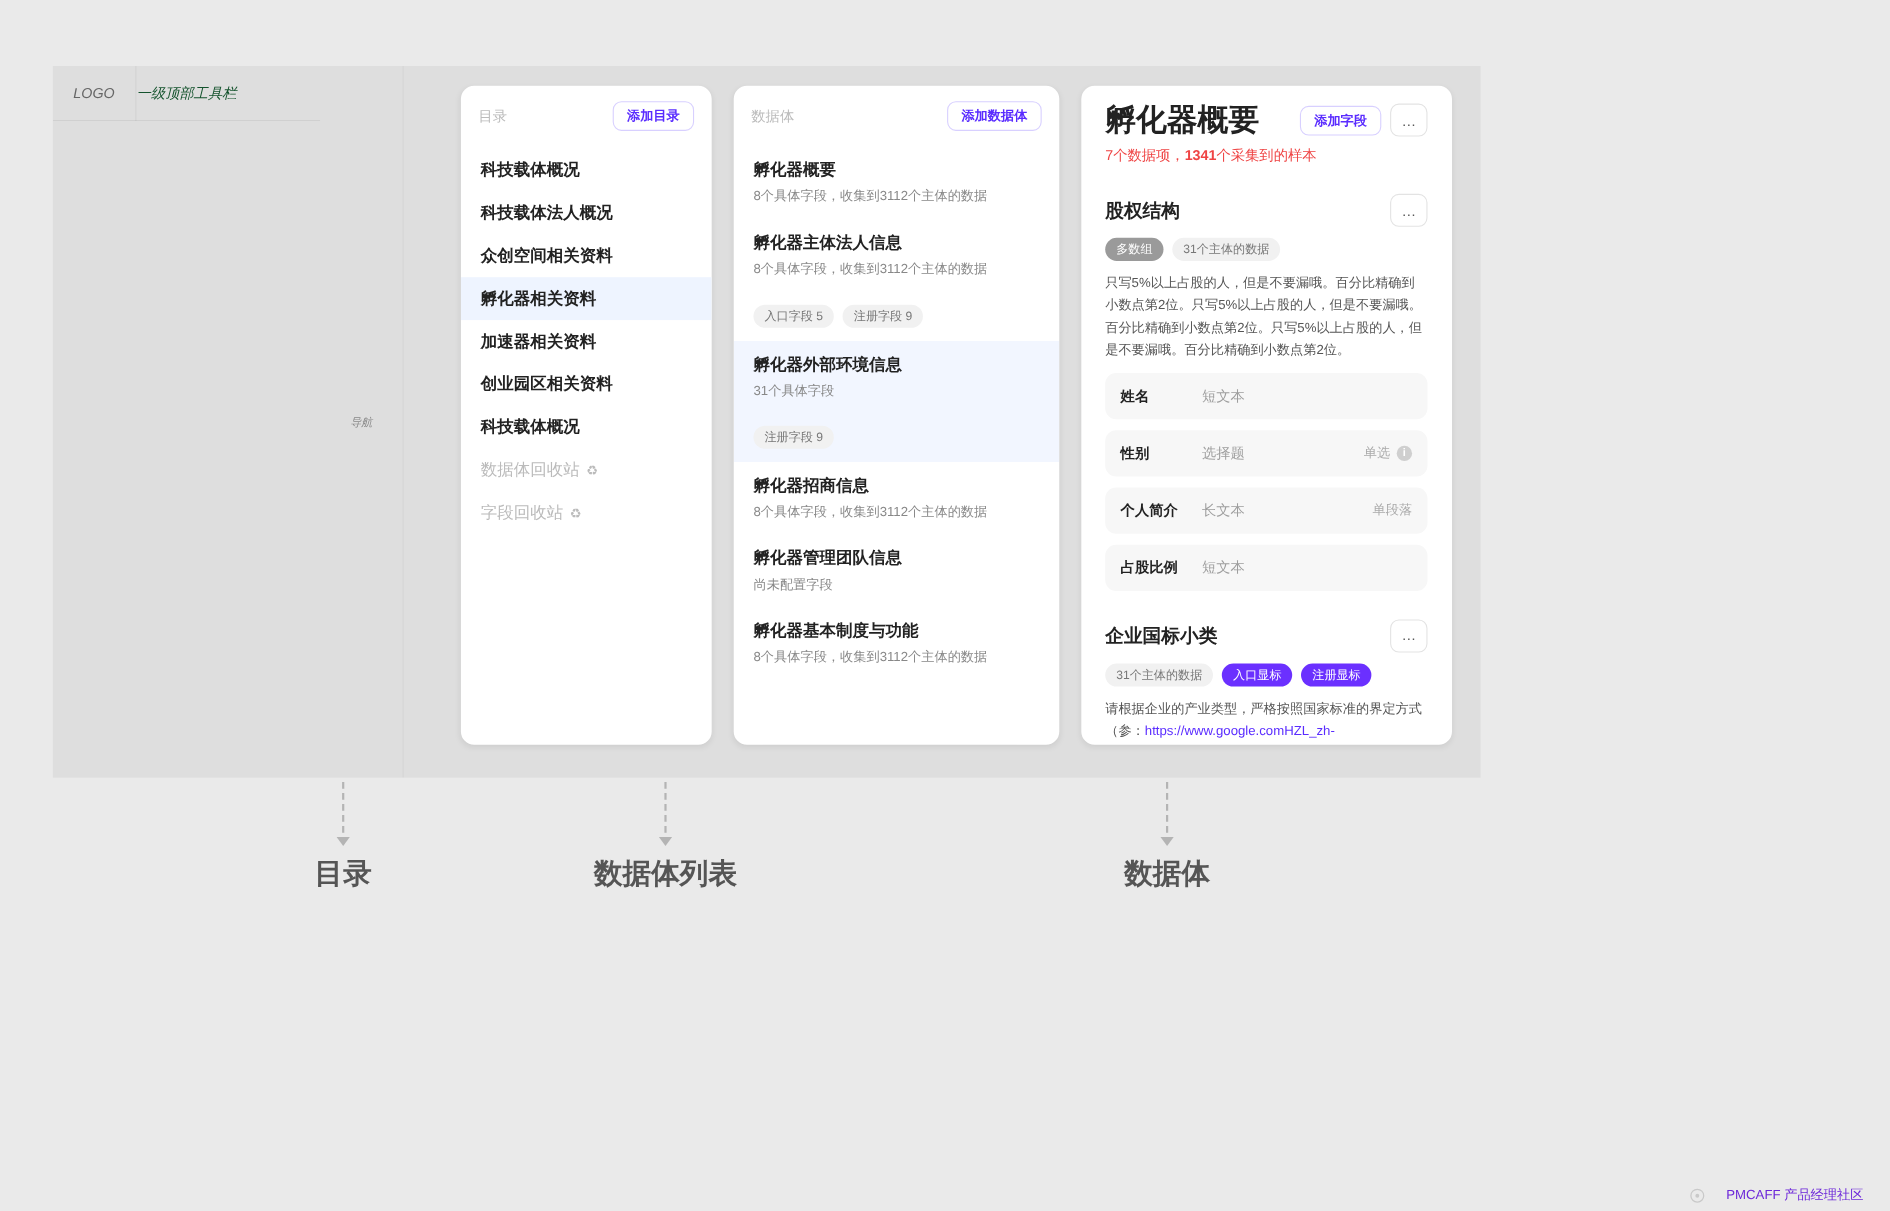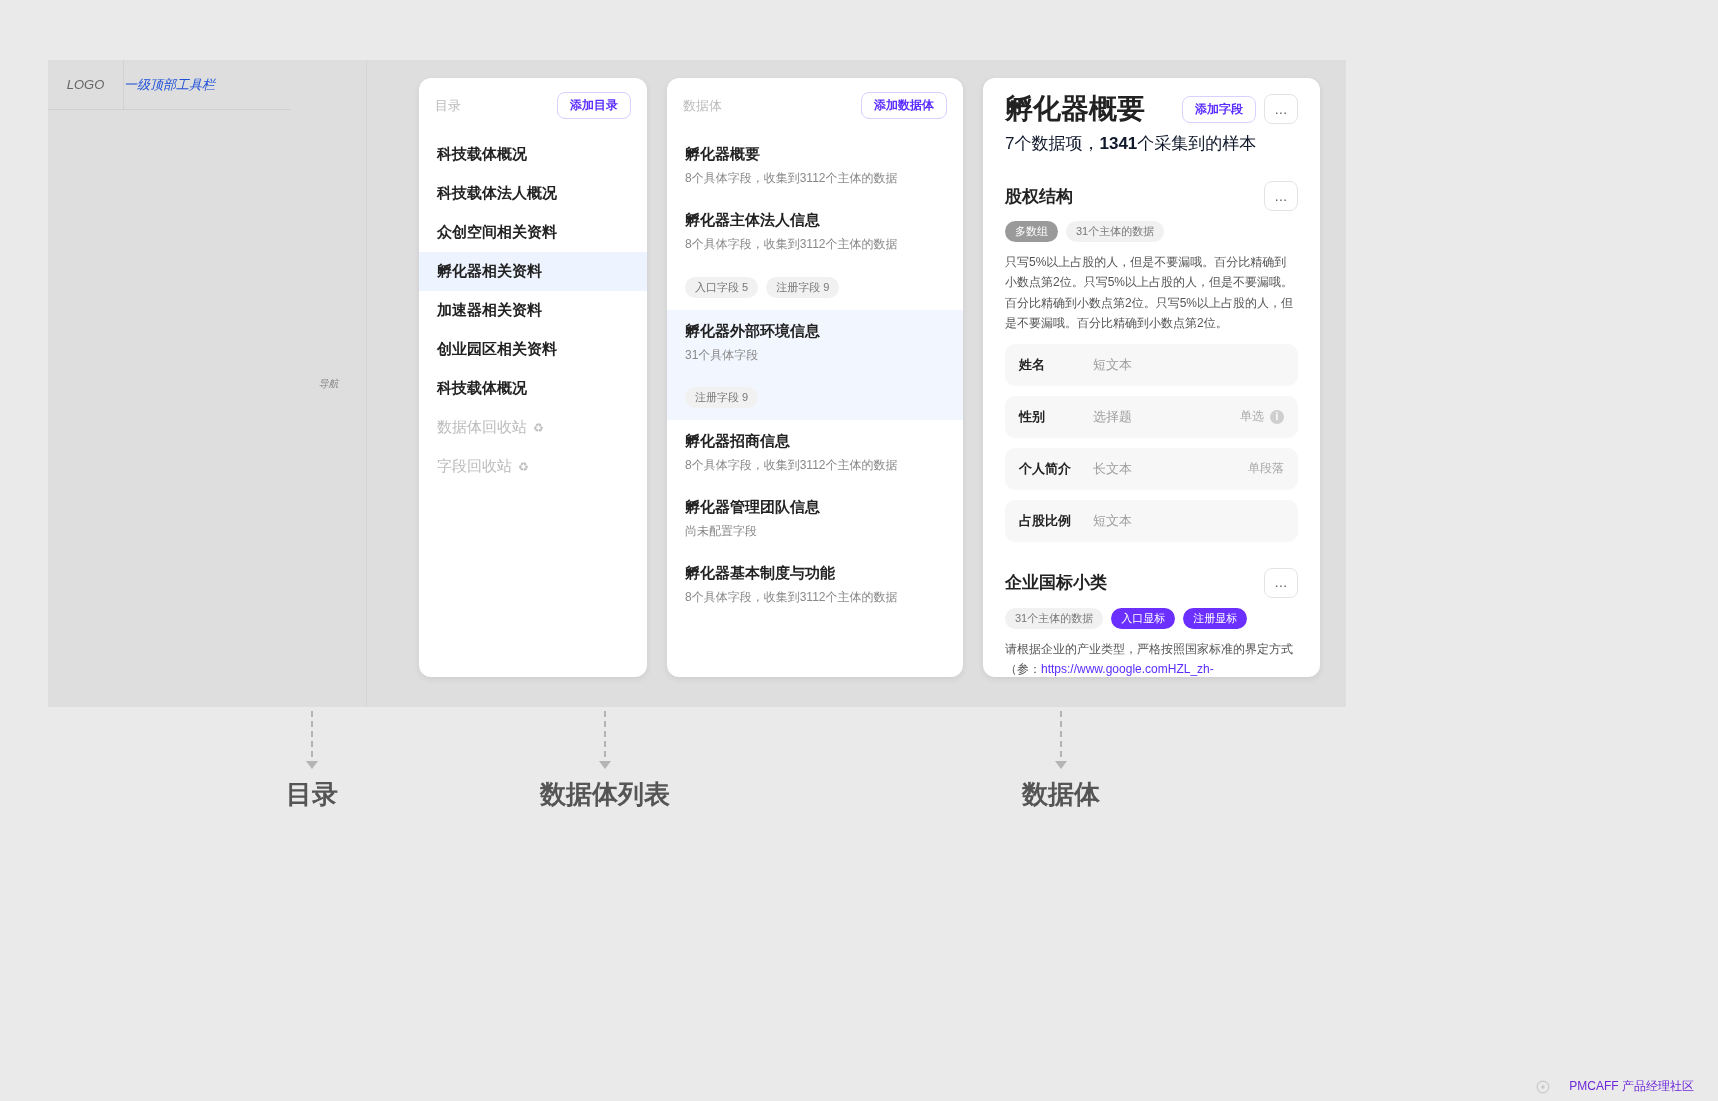--- a/index.html
+++ b/index.html
@@ -50,21 +50,21 @@
     justify-content: center;
     font-style: italic;
     font-size: 13px;
     color: #666;
     border-right: 1px solid rgba(0,0,0,0.05);
   }
   .topbar-title {
     flex: 1;
     text-align: center;
     font-size: 13px;
-    color: #1d4ed8;
+    color: #14532d;
     font-style: italic;
     padding-right: 76px;
   }
   .workarea {
     flex: 1;
     display: flex;
     min-height: 0;
   }
   .sidenav {
     width: 76px;
@@ -156,21 +156,21 @@
   .detail-actions { display:flex; gap:8px; align-items:center; }
   .dots-btn {
     width: 34px; height: 30px;
     border: 1px solid #e3e3e3;
     border-radius: 8px;
     background:#fff;
     display:flex; align-items:center; justify-content:center;
     cursor:pointer;
     color:#555;
   }
-  .detail-meta { font-size: 17px; color:#0f172a; margin-top:4px; }
+  .detail-meta { font-size: 13px; color:#ef4444; margin-top:4px; }
 
   .section { margin-top: 26px; }
   .sec-head { display:flex; align-items:center; justify-content:space-between; }
   .sec-title { font-size: 17px; font-weight: 800; }
   .sec-desc { font-size: 12px; color:#555; line-height:1.7; margin-top:10px; }
   .sec-desc a { color: var(--brand); text-decoration: none; }
 
   .field {
     background: var(--field-bg);
     border-radius: 10px;

